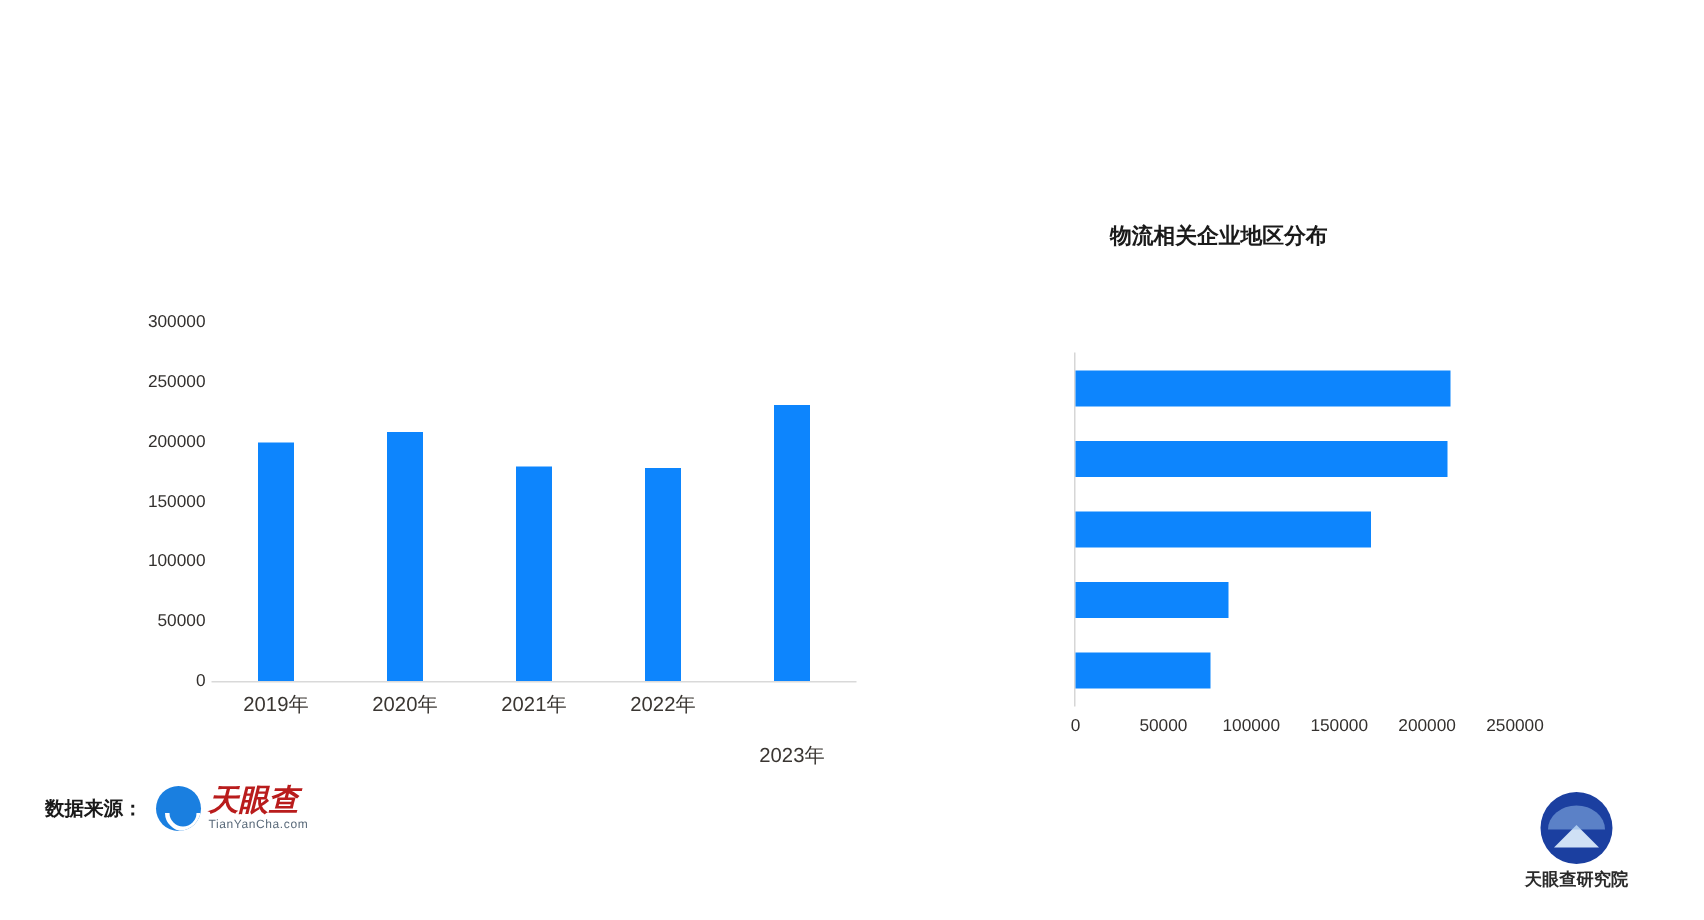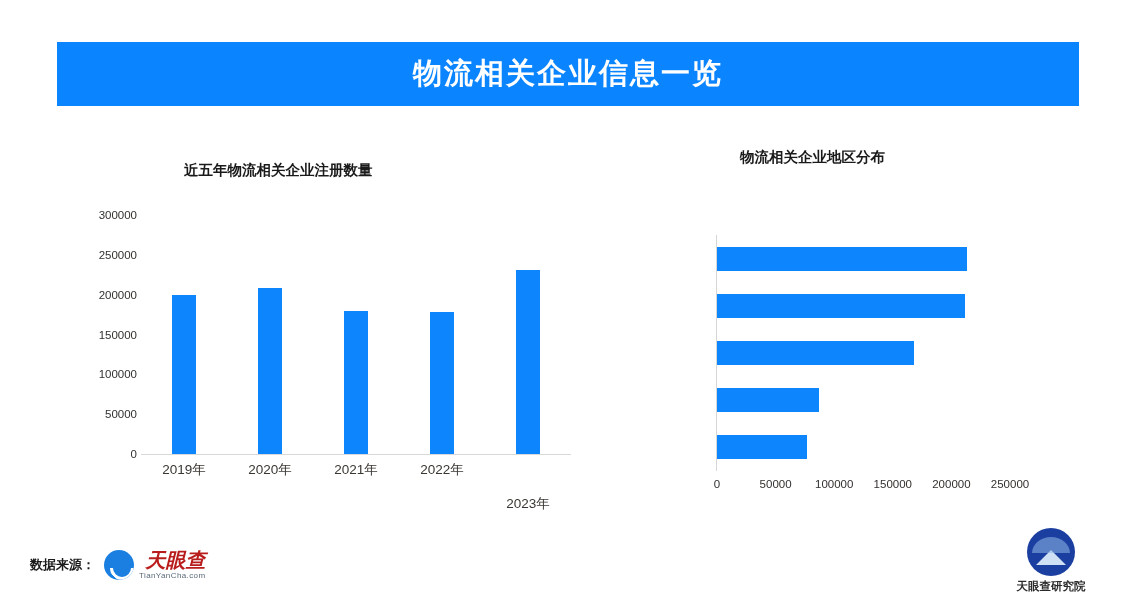--- a/index.html
+++ b/index.html
@@ -139,22 +139,22 @@
     position: absolute;
     transform: translateX(-50%);
     font-size: 11.5px;
     color: #33302e;
     white-space: nowrap;
   }
 
   
   .footer-source {
     position: absolute;
-    left: 30px; top: 550px;
-    display: flex; align-items: center; gap: 9px; text-align: right;
+    left: 30px; top: 524px;
+    display: flex; align-items: center; gap: 9px;
   }
   .source-label {
     font-size: 13px;
     color: #1a1a1a;
     font-weight: bold;
     white-space: nowrap;
   }
   .tyc-logo {
     display: flex; align-items: center; gap: 5px;
   }
@@ -224,26 +224,22 @@
     font-weight: bold;
     color: #2b2b2b;
     white-space: nowrap;
   }
 </style>
 </head>
 <body>
 
 <div id="page">
 
-  <div class="banner">
-    <div class="banner-text">物流相关企业信息一览</div>
-  </div>
 
   <div class="panel panel-left">
-    <div class="chart-title chart-title-left">近五年物流相关企业注册数量</div>
 
     <div class="vplot">
       <div class="v-ylabels">
           <div class="v-ylabel" style="top: 239px;">0</div>
           <div class="v-ylabel" style="top: 199.167px;">50000</div>
           <div class="v-ylabel" style="top: 159.333px;">100000</div>
           <div class="v-ylabel" style="top: 119.5px;">150000</div>
           <div class="v-ylabel" style="top: 79.6667px;">200000</div>
           <div class="v-ylabel" style="top: 39.8333px;">250000</div>
           <div class="v-ylabel" style="top: 0px; text-align: center;">300000</div>

